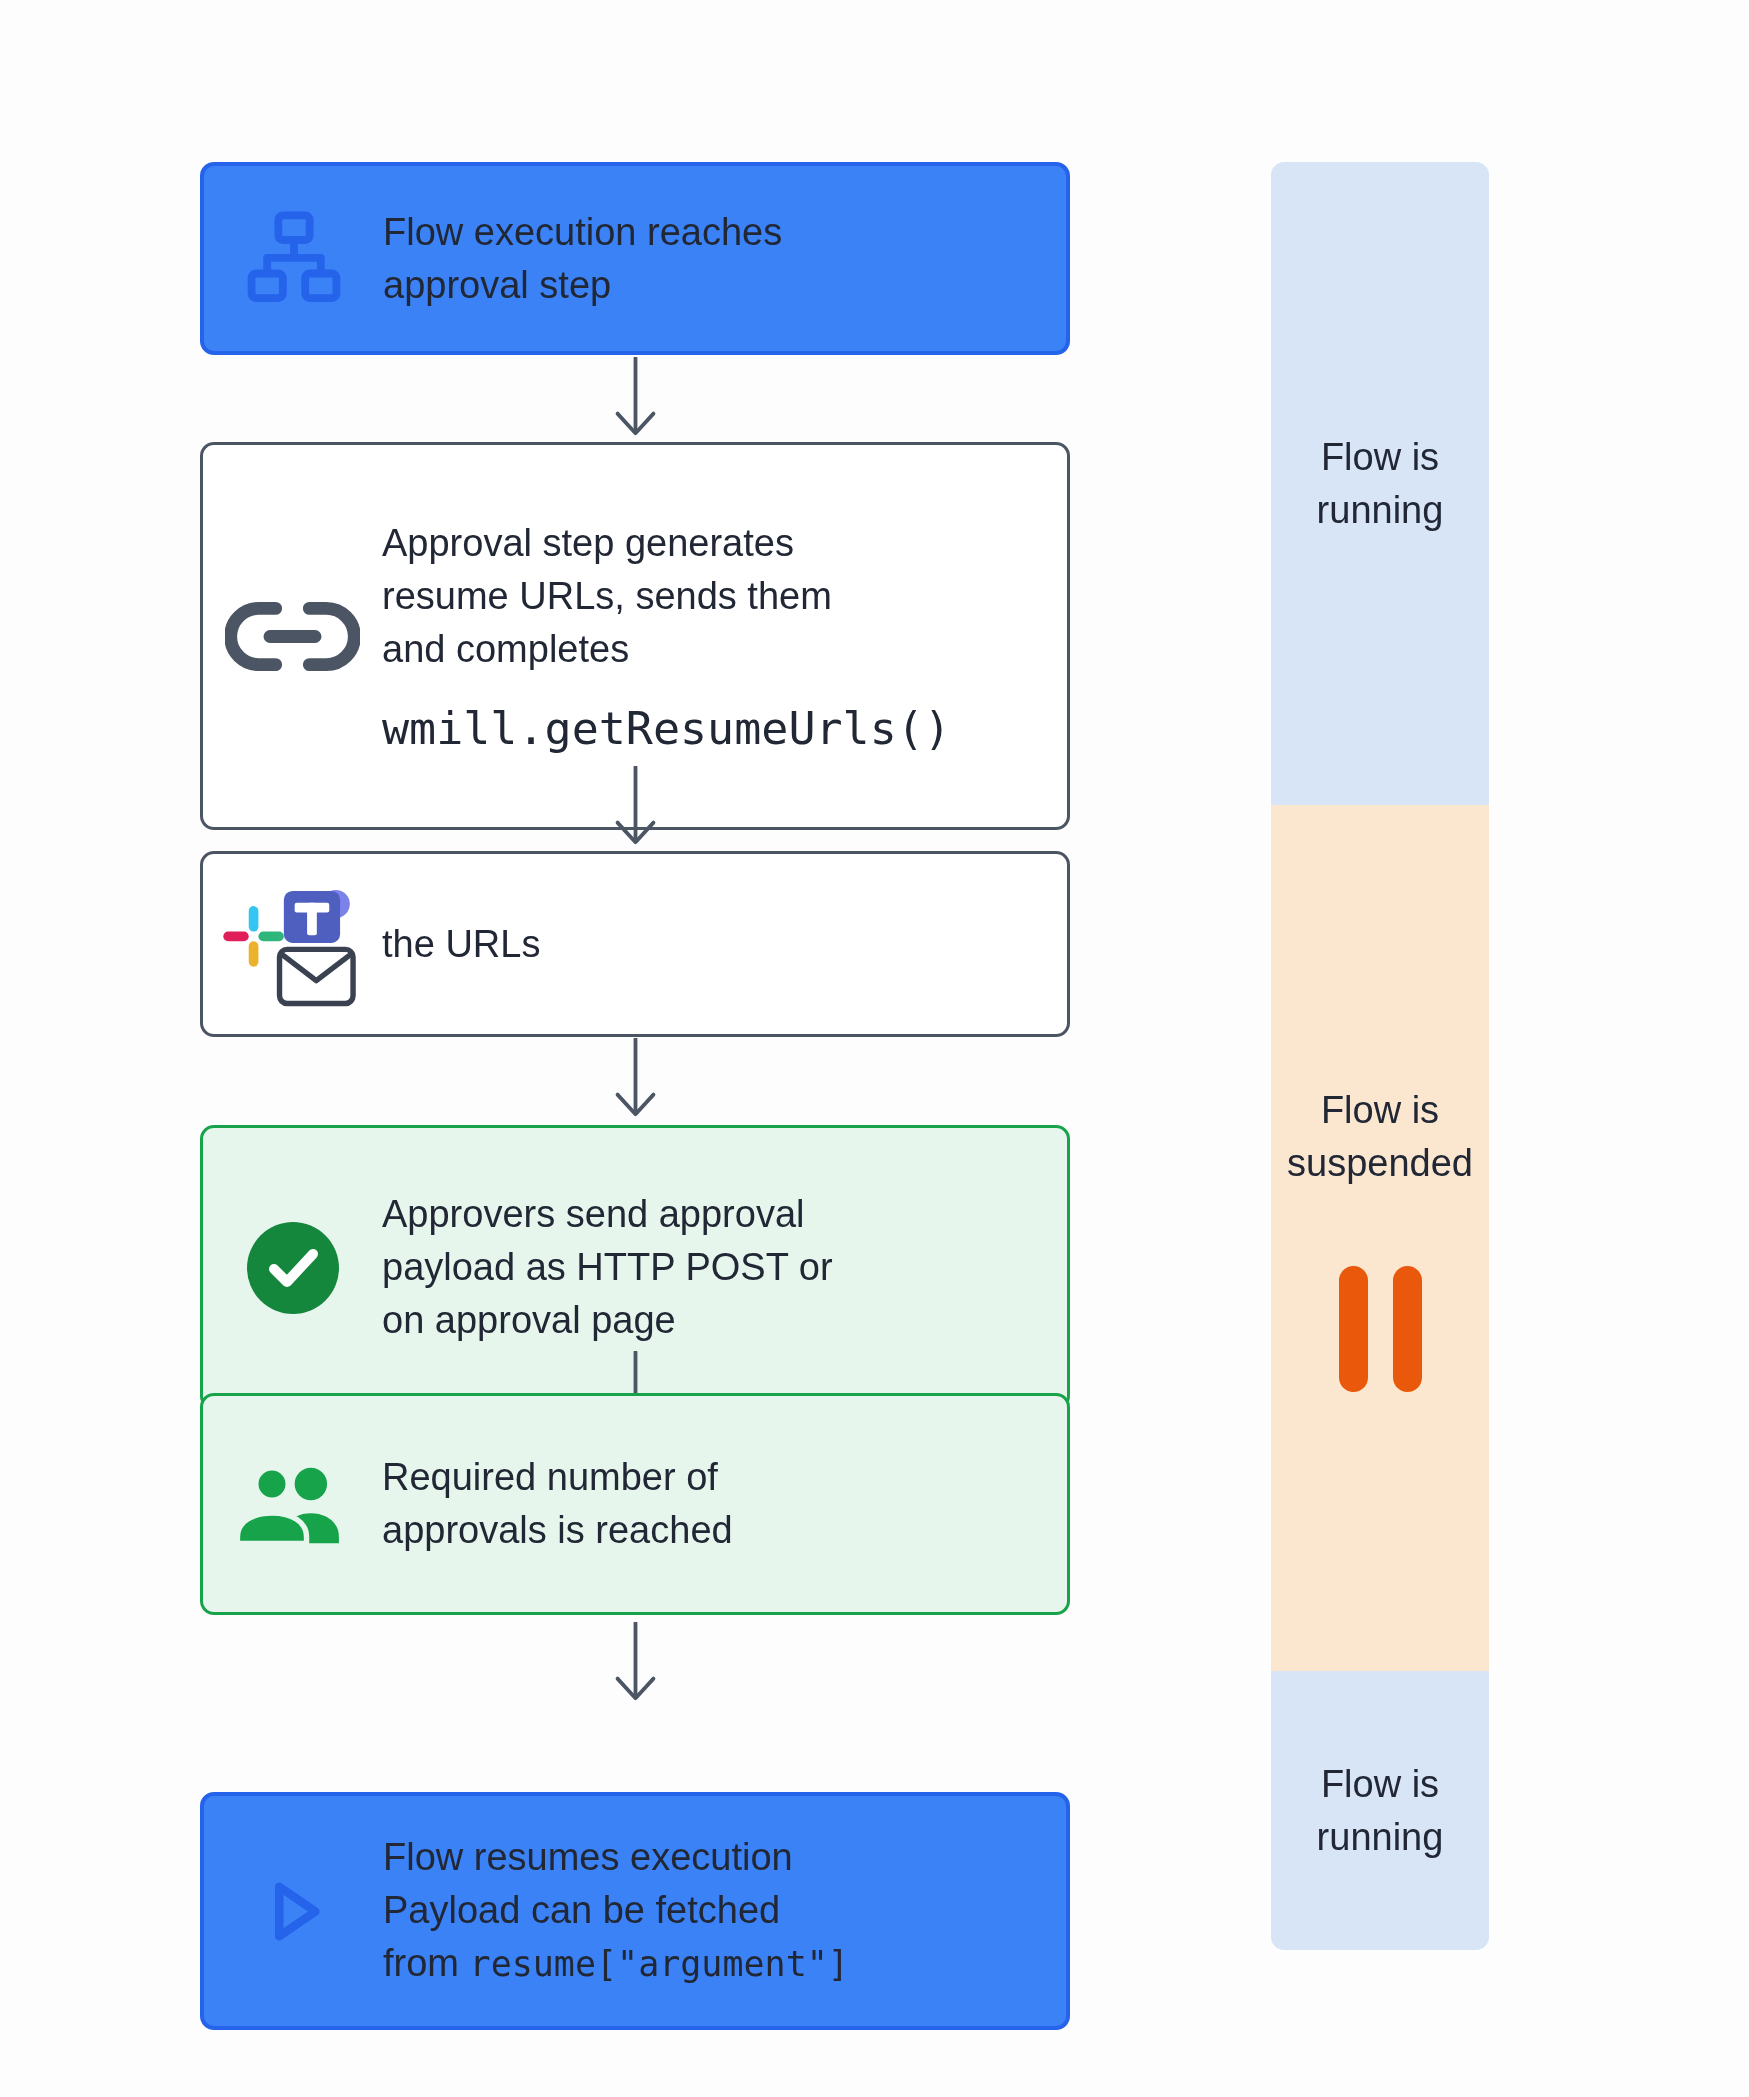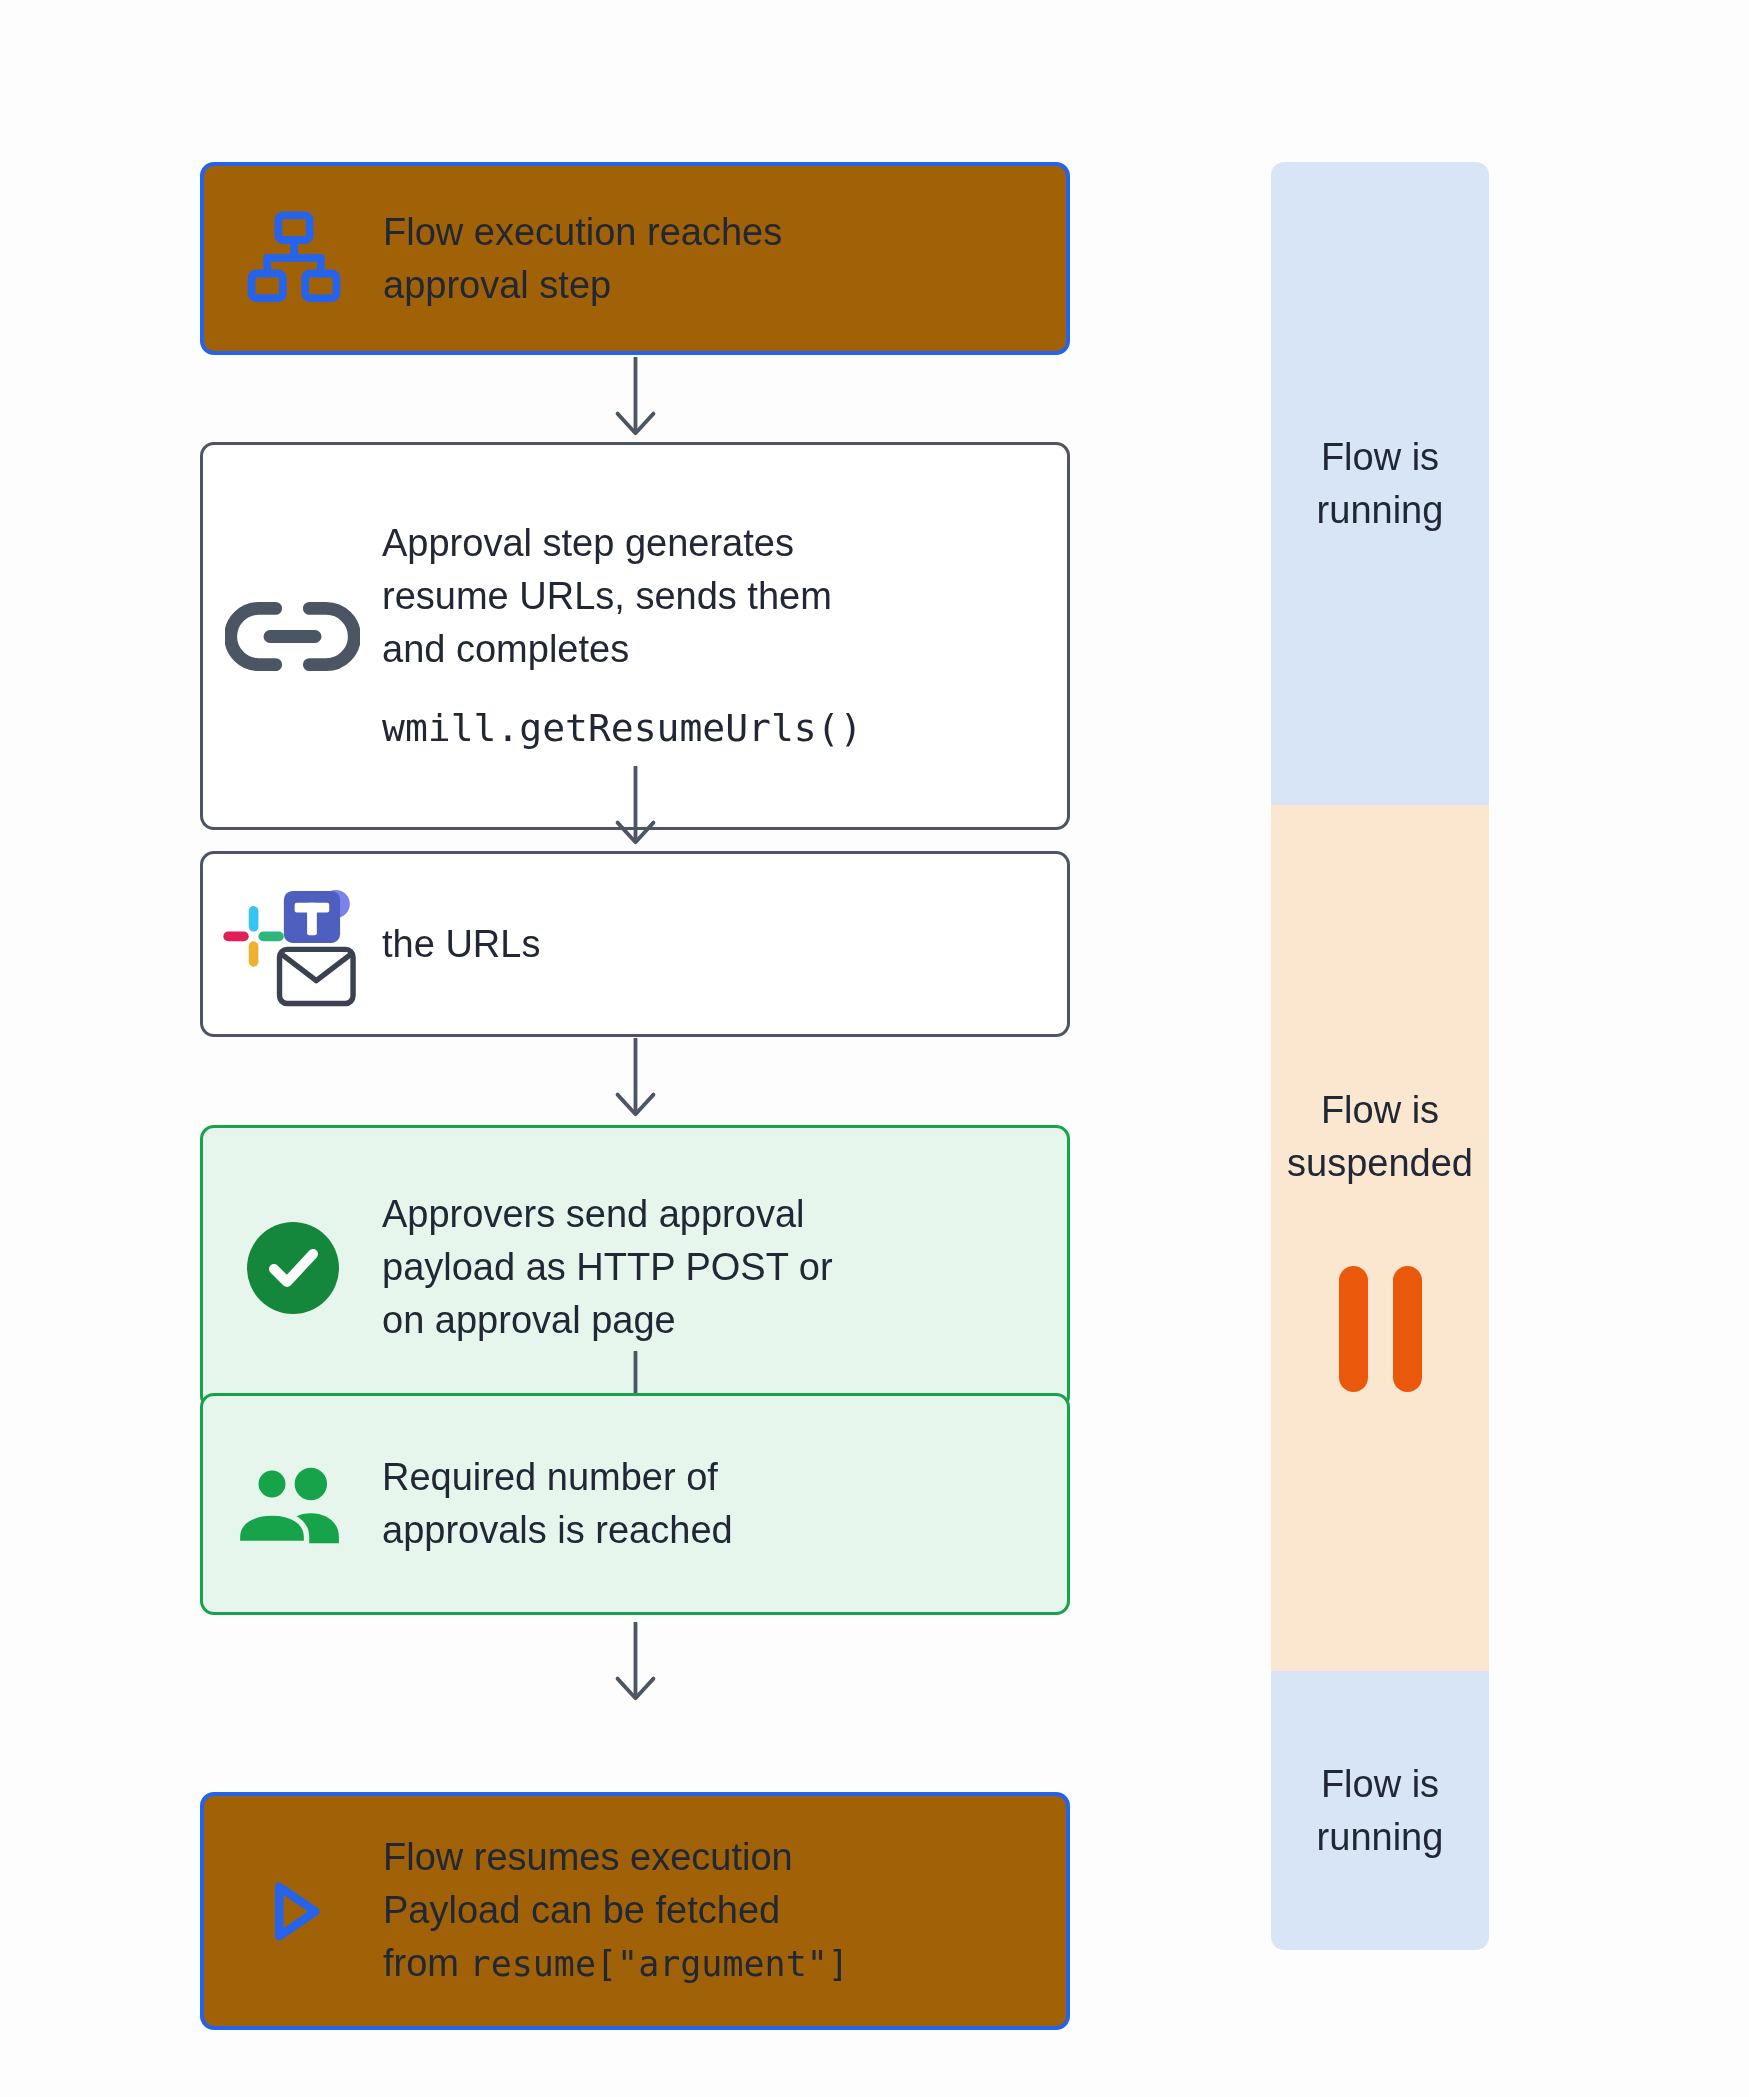--- a/index.html
+++ b/index.html
@@ -10,28 +10,28 @@
     overflow:hidden;
   }
   .stage{position:absolute;inset:0}
 
   
   .box{
     position:absolute;left:200px;width:870px;
     border-radius:14px;display:flex;align-items:center;
     box-sizing:border-box;
   }
-  .box.blue{background:#a16207;border:4.3px solid #2563eb}
+  .box.blue{background:#3b82f6;border:4.3px solid #2563eb}
   .box.white{background:#ffffff;border:3.2px solid #4b5563}
   .box.green{background:#e6f6ec;border:3.2px solid #16a34a}
 
   .icon-wrap{flex:0 0 179px;display:flex;justify-content:center;align-items:center}
   .text{flex:1;font-size:38px;line-height:53px;padding-right:16px}
   .mono{font-family:"DejaVu Sans Mono","Liberation Mono",monospace}
-  .code-line{margin-top:26px;font-size:38px}
+  .code-line{margin-top:26px;font-size:45px}
   .inline-code{font-size:35px}
 
   
   .arrow{position:absolute;left:611px;width:49px;height:86px}
 
   
   .sidebar{
     position:absolute;left:1271px;top:162px;width:218px;height:1788px;
     border-radius:13px;overflow:hidden;display:flex;flex-direction:column;
   }

